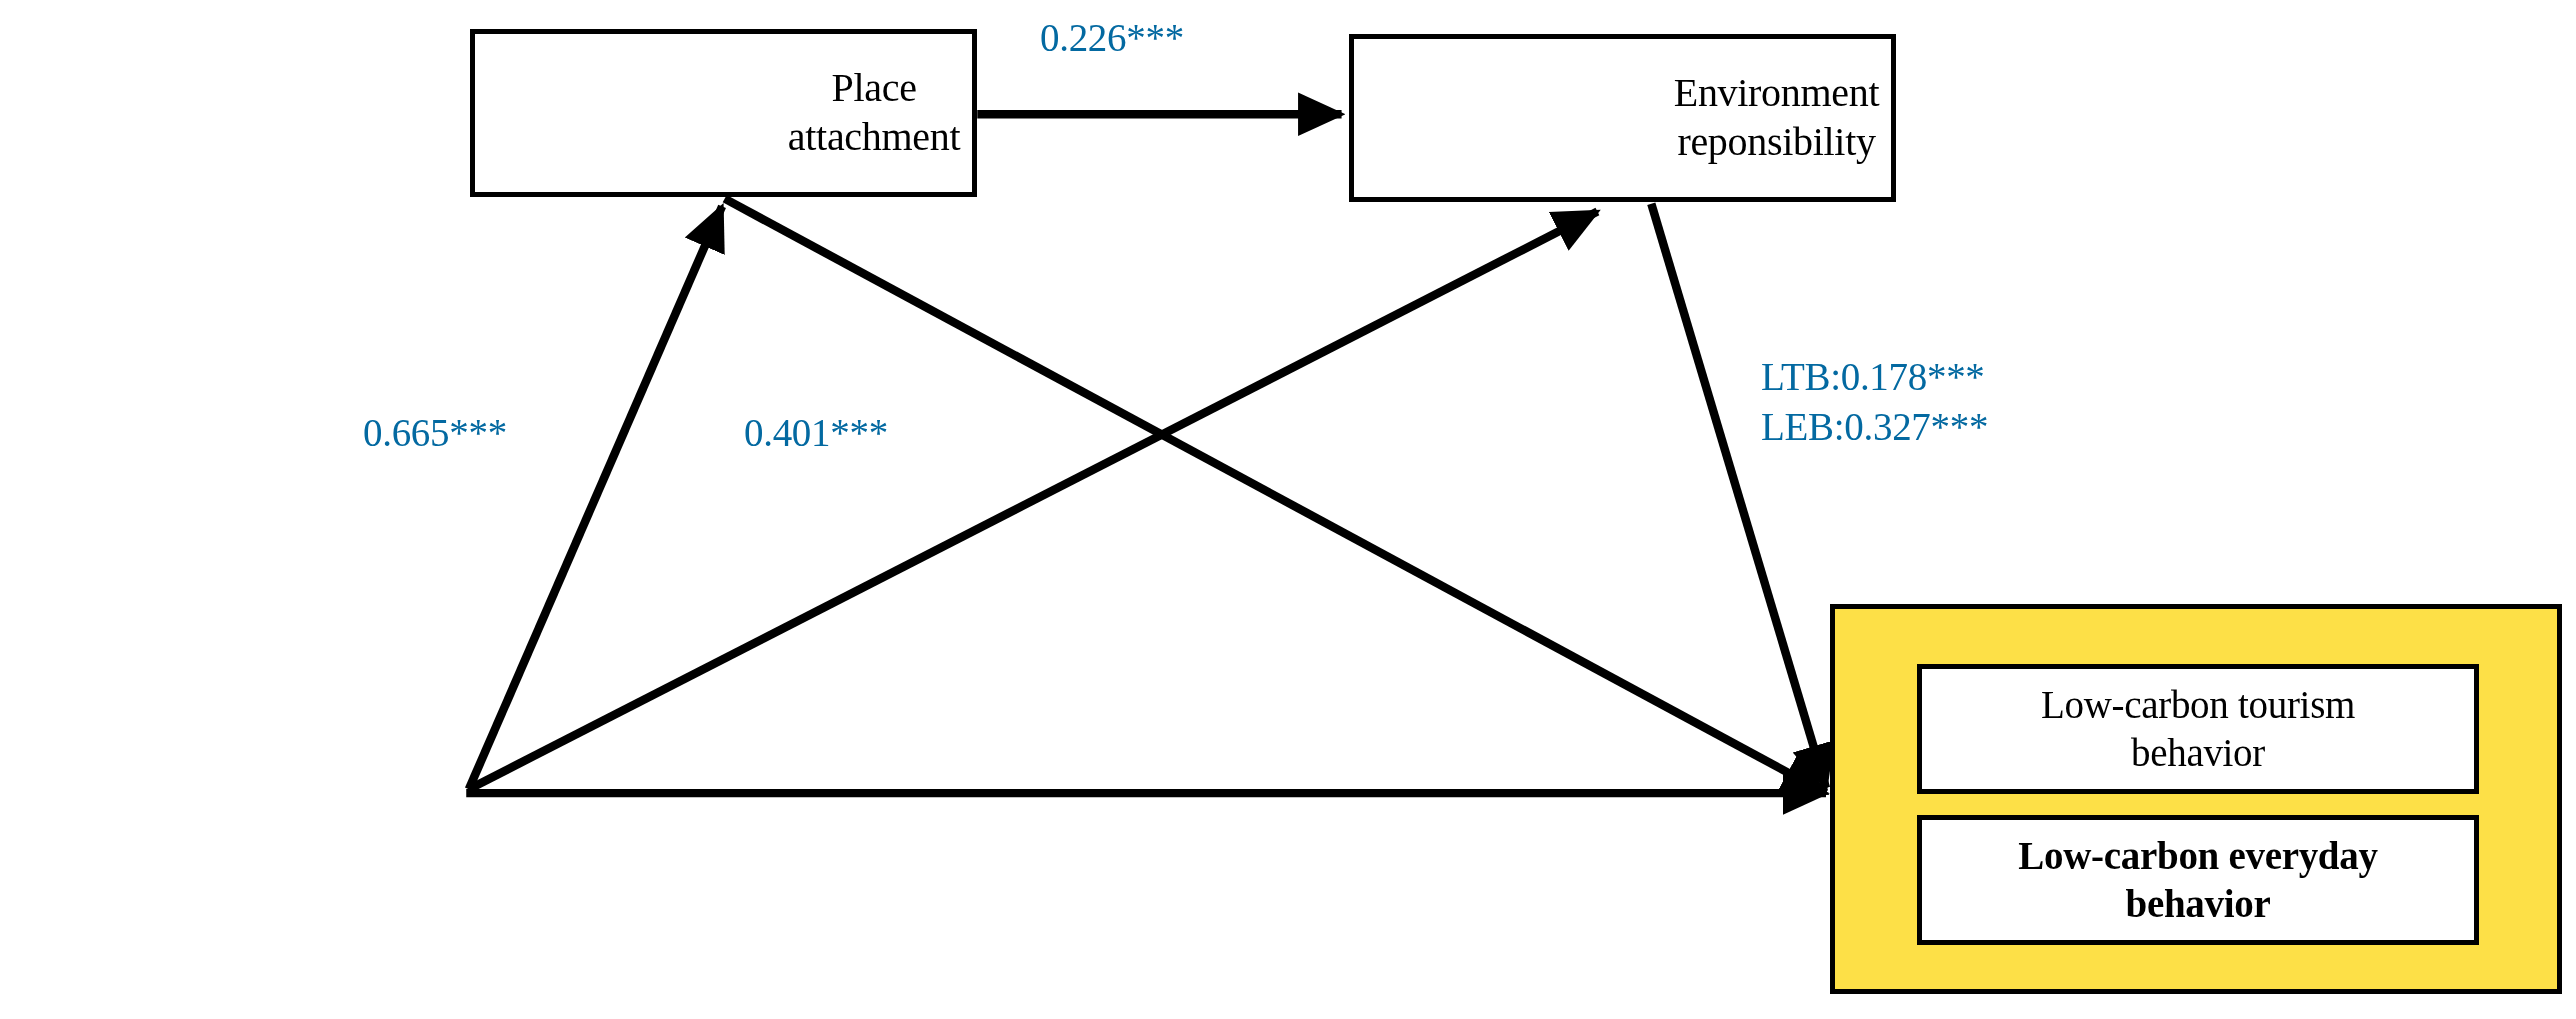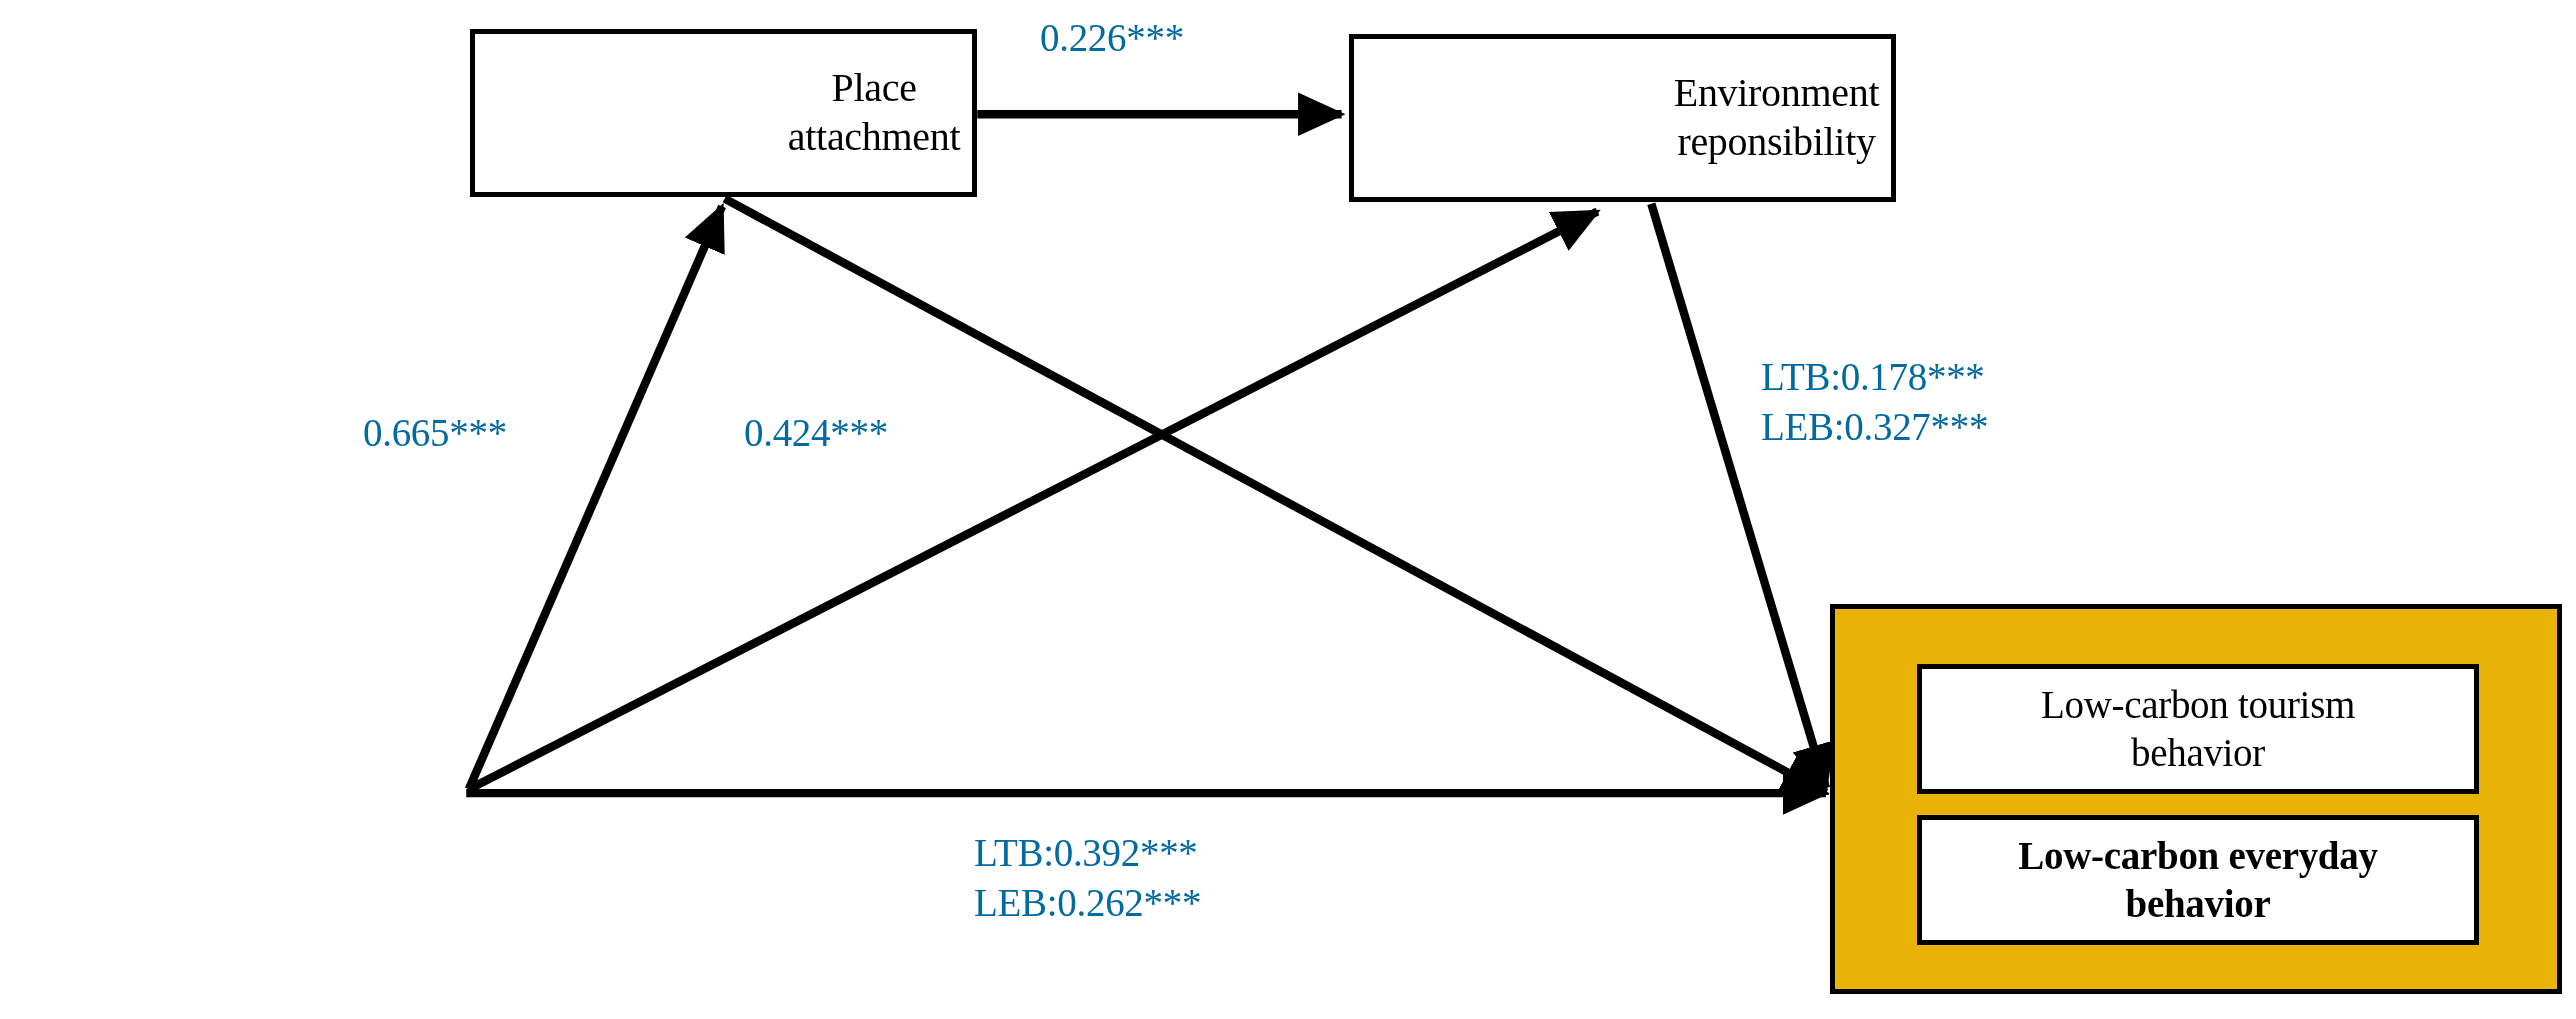--- a/index.html
+++ b/index.html
@@ -64,21 +64,21 @@
     height: 134px;
   }
   #outcome-group {
     position: absolute;
     left: 1830px;
     top: 604px;
     width: 732px;
     height: 390px;
     box-sizing: border-box;
     border: 5.8px solid #000000;
-    background: #eab308;
+    background: #fde047;
   }
   .outcome-item {
     position: absolute;
     left: 82px;
     width: 562px;
     height: 130px;
     box-sizing: border-box;
     border: 5.2px solid #000000;
     background: #ffffff;
     display: flex;
@@ -168,23 +168,21 @@
     <div class="outcome-item" id="outcome-leb">
       <span class="node-text">Low-carbon everyday
 behavior</span>
     </div>
   </div>
 
   <div class="edge-label" id="label-pa-er">0.226***</div>
 
   <div class="edge-label" id="label-sti-pa">0.665***</div>
 
-  <div class="edge-label" id="label-sti-er">0.424***</div>
+  <div class="edge-label" id="label-sti-er">0.401***</div>
 
   <div class="edge-label" id="label-er-out">LTB:0.178***
 LEB:0.327***</div>
 
 
-  <div class="edge-label" id="label-sti-out">LTB:0.392***
-LEB:0.262***</div>
 
 </div>
 
 
 </body></html>

